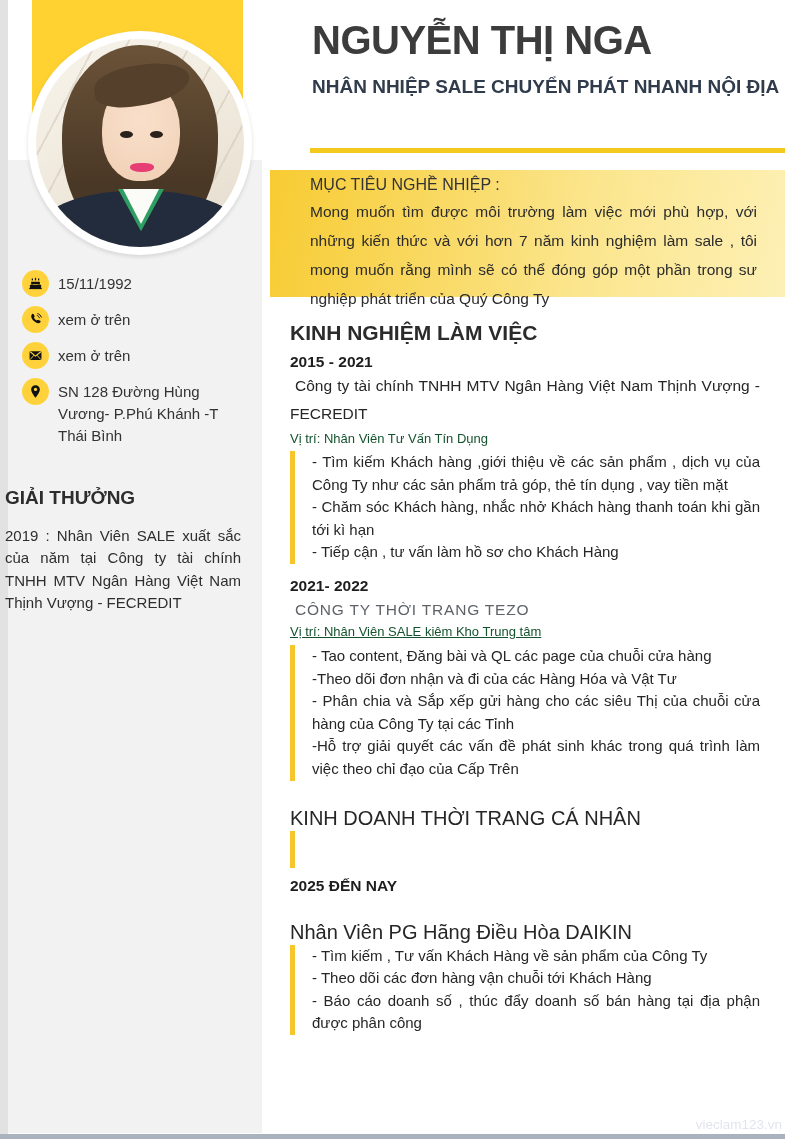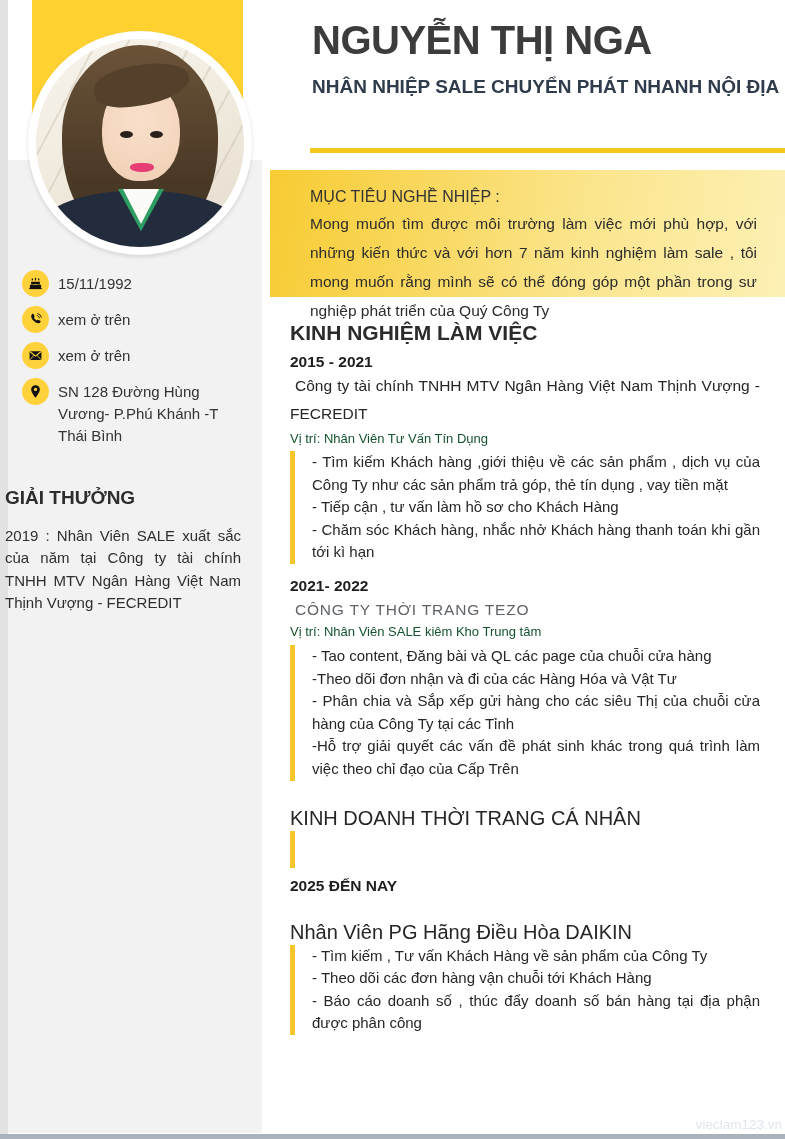--- a/index.html
+++ b/index.html
@@ -34,21 +34,21 @@
   .photo .collar-white { position:absolute; left:87px; top:150px; width:36px; height:38px; background:#fbfbf8; clip-path:polygon(0 0,100% 0,50% 92%); }
 
   
   .name { position:absolute; left:312px; top:18px; font-size:40px; font-weight:bold; letter-spacing:-0.5px; color:#3c3c3c; }
   .job-title { position:absolute; left:312px; top:76px; font-size:19px; font-weight:bold; color:#303c4b; }
   .divider { position:absolute; left:310px; top:148px; width:475px; height:5px; background:#f3c91d; }
 
   
   .objective { position:absolute; left:270px; top:170px; width:515px; height:127px;
                background:linear-gradient(100deg,#f7cb32 0%,#fbe58c 60%,#fdf0b5 100%);
-               padding:18px 28px 0 40px; }
+               padding:6px 28px 0 40px; }
   .objective h3 { font-size:16px; font-weight:normal; color:#333; margin-bottom:3px; }
   .objective p  { font-size:15.5px; line-height:29px; text-align:justify; color:#2c2c2c; }
 
   
   .contacts { position:absolute; left:22px; top:270px; width:230px; }
   .contact-row { display:flex; align-items:flex-start; margin-bottom:9px; }
   .cicon { flex:0 0 27px; width:27px; height:27px; border-radius:50%; background:#ffd23b; display:flex; align-items:center; justify-content:center; margin-right:9px; }
   .cicon svg { width:15px; height:15px; }
   .ctext { font-size:15px; color:#333; line-height:22px; padding-top:3px; width:182px; }
   .awards { position:absolute; left:5px; top:487px; width:236px; }
@@ -56,21 +56,21 @@
   .awards p { font-size:15px; line-height:22.3px; text-align:justify; color:#2e2e2e; }
 
   
   .experience { position:absolute; left:290px; top:320px; width:470px; }
   .experience h2 { font-size:21px; font-weight:bold; color:#2b2b2b; line-height:26px; margin-bottom:6px; }
   .period { font-size:15.5px; font-weight:bold; color:#1e1e1e; line-height:20px; }
   .company { font-size:15.5px; line-height:28px; text-align:justify; color:#262626; text-indent:5px; }
   .company.gray { color:#5f6367; letter-spacing:0.8px; line-height:23px; margin-top:2px; text-align:left; }
   .company.plain { font-size:20px; line-height:22px; text-align:left; text-indent:0; }
   .position { font-size:13px; line-height:21px; color:#14532d; }
-  .position.p2 { line-height:22px; }
+  .position.p2 { line-height:22px;text-decoration:underline; }
   .bullets { border-left:5px solid #f6c62b; padding-left:17px; margin-top:2px; }
   .bullets p { font-size:15px; line-height:22.6px; text-align:justify; color:#262626; }
   .empty-bar { width:5px; height:37px; background:#f6c62b; margin-top:2px; }
   .mt12 { margin-top:12px; } .mt16 { margin-top:16px; } .mt8 { margin-top:8px; }
   .mt26 { margin-top:26px; } .mt25 { margin-top:25px; }
 
   .watermark { position:absolute; right:3px; top:1117px; font-size:13.5px; color:#e1e6ed; }
 </style>
 </head>
 <body>
@@ -157,22 +157,22 @@
   </div>
 
   <div class="experience">
     <h2>KINH NGHIỆM LÀM VIỆC</h2>
 
     <div class="period">2015 - 2021</div>
     <p class="company">Công ty tài chính TNHH MTV Ngân Hàng Việt Nam Thịnh Vượng - FECREDIT</p>
     <div class="position">Vị trí: Nhân Viên Tư Vấn Tín Dụng</div>
     <div class="bullets">
       <p>- Tìm kiếm Khách hàng ,giới thiệu về các sản phẩm , dịch vụ của Công Ty như các sản phẩm trả góp, thẻ tín dụng , vay tiền mặt</p>
+      <p>- Chăm sóc Khách hàng, nhắc nhở Khách hàng thanh toán khi gần tới kì hạn</p>
       <p>- Tiếp cận , tư vấn làm hồ sơ cho Khách Hàng</p>
-      <p>- Chăm sóc Khách hàng, nhắc nhở Khách hàng thanh toán khi gần tới kì hạn</p>
     </div>
 
     <div class="period mt12">2021- 2022</div>
     <p class="company gray">CÔNG TY THỜI TRANG TEZO</p>
     <div class="position p2">Vị trí: Nhân Viên SALE  kiêm Kho Trung tâm</div>
     <div class="bullets">
       <p>- Tao content, Đăng bài và QL các page của chuỗi cửa hàng</p>
       <p>-Theo dõi đơn nhận và đi của các Hàng Hóa và Vật Tư</p>
       <p>- Phân chia và Sắp xếp gửi hàng cho các siêu Thị của chuỗi cửa hàng của Công Ty tại các Tỉnh</p>
       <p>-Hỗ trợ giải quyết các vấn đề phát sinh khác trong quá trình làm việc theo chỉ đạo của Cấp Trên</p>

